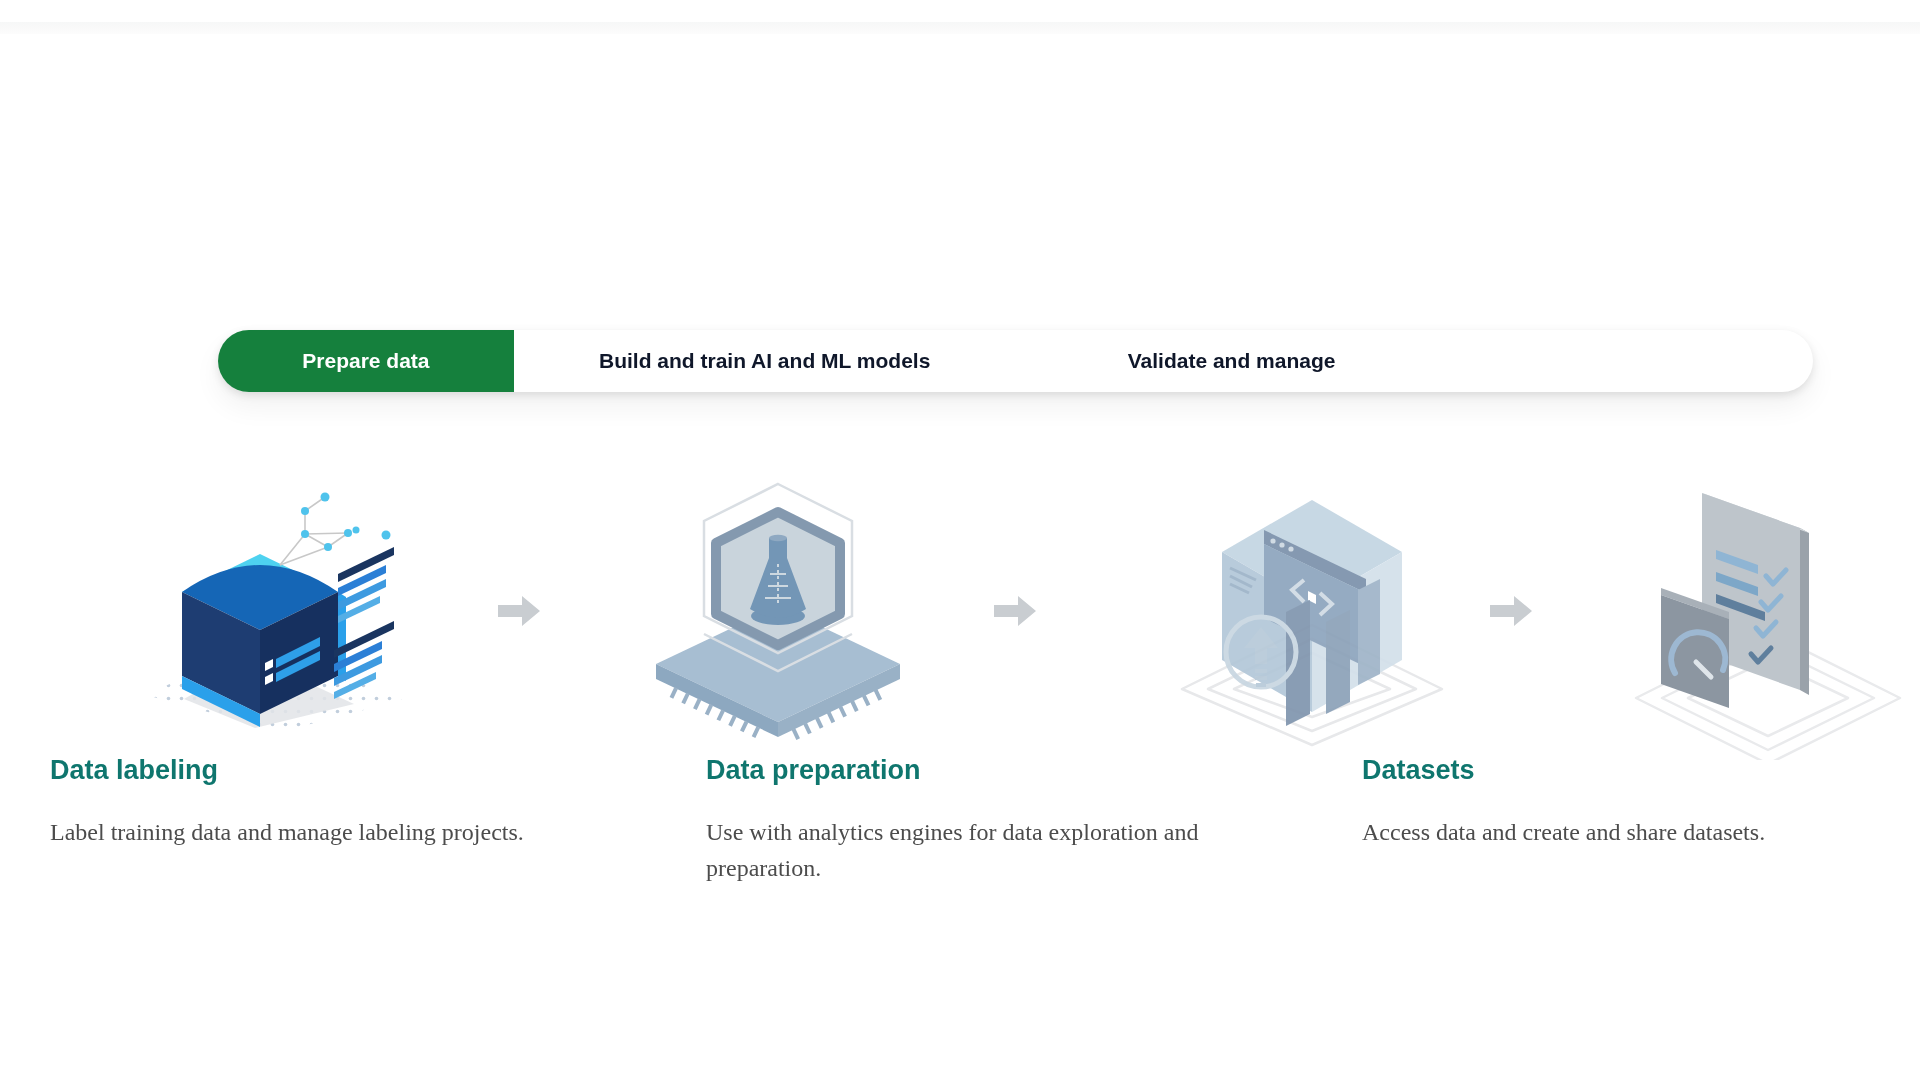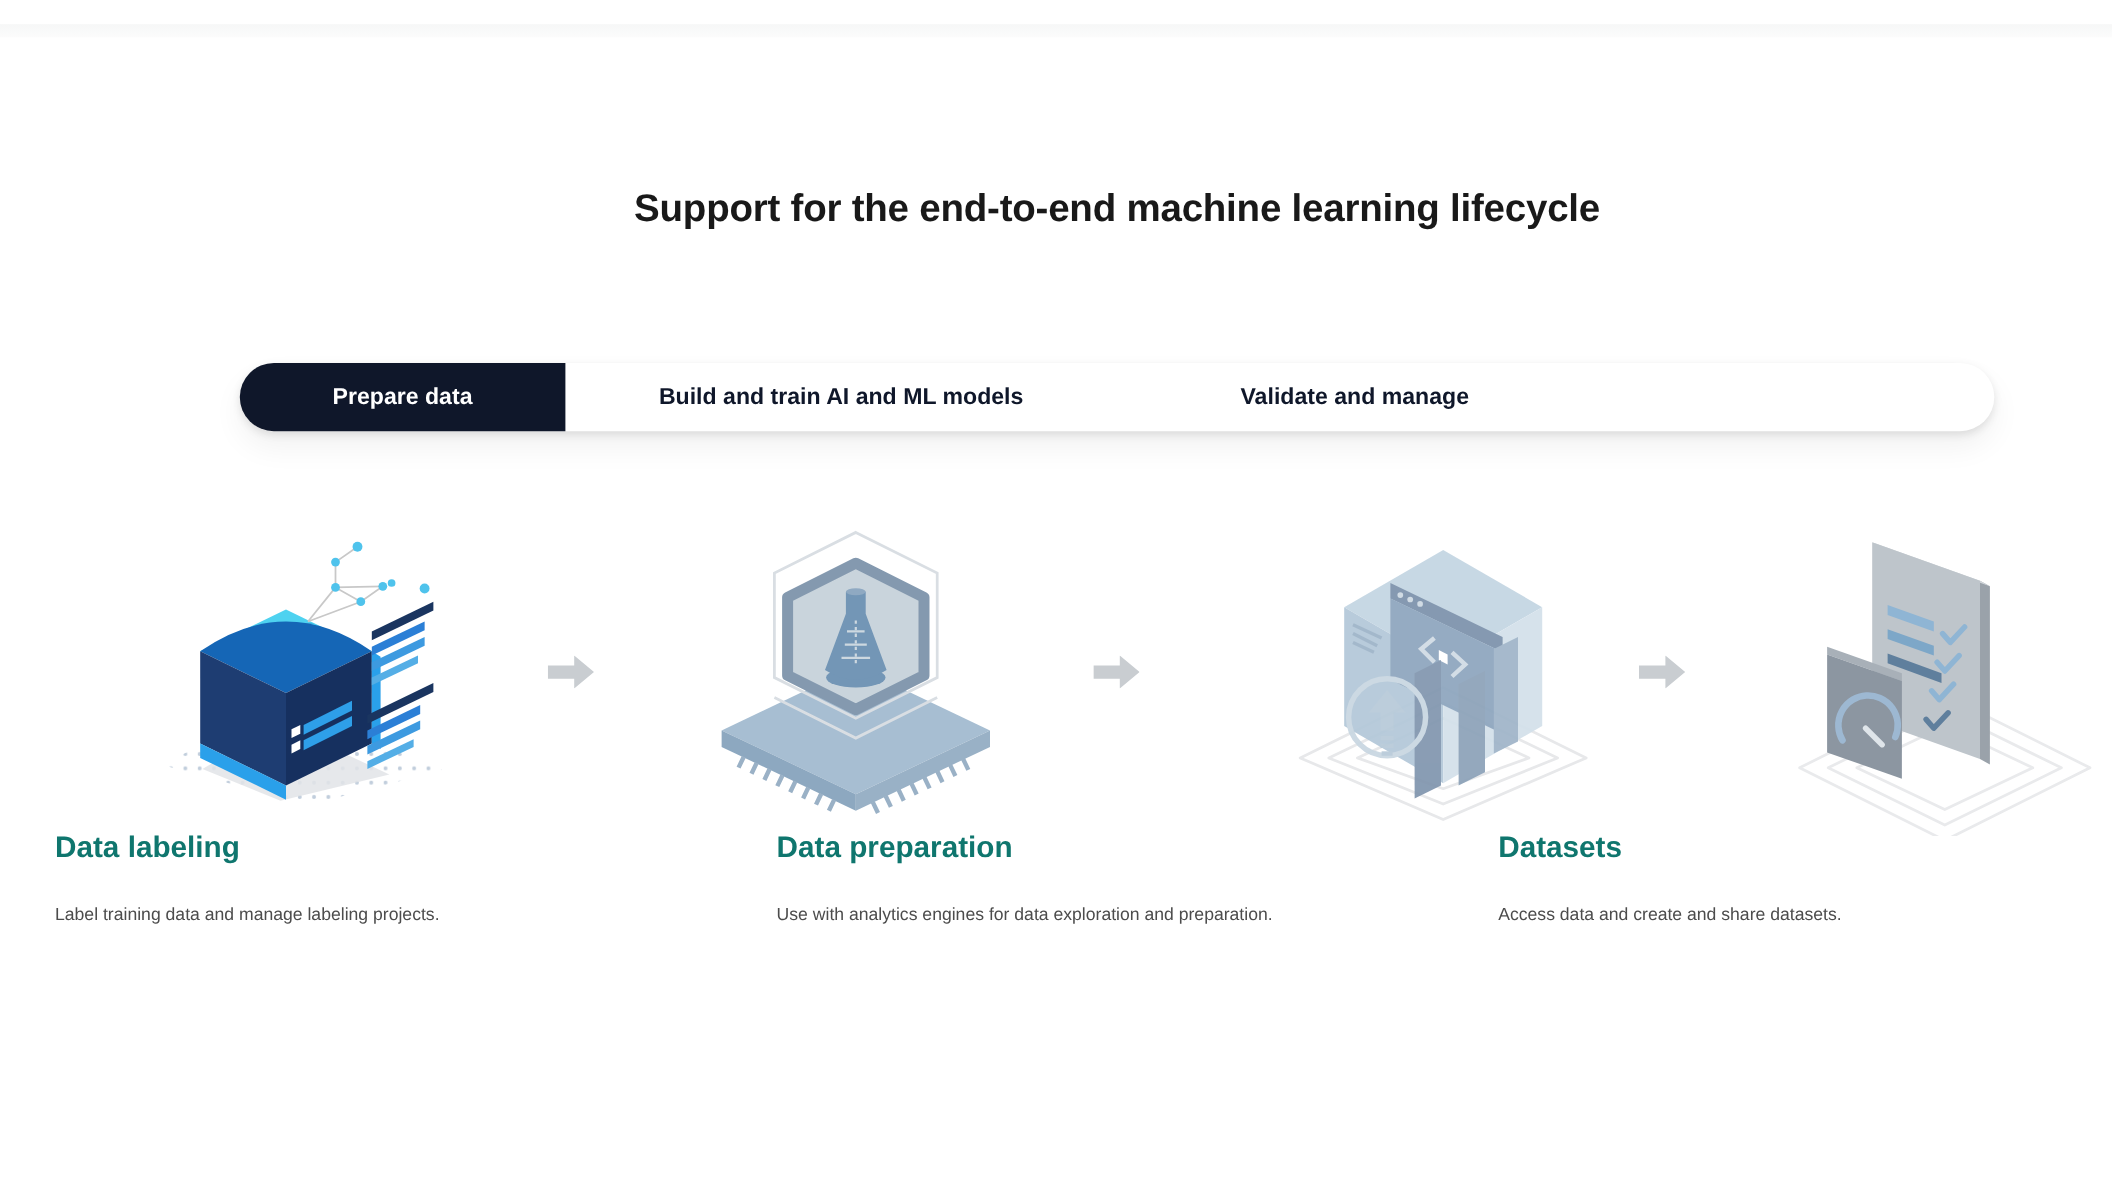--- a/index.html
+++ b/index.html
@@ -20,42 +20,41 @@
   }
   .tab{
     display:flex;align-items:center;justify-content:center;
     font-size:21px;font-weight:700;color:#0f172a;cursor:pointer;white-space:nowrap;
   }
   .tab.t1{width:18.55%;}
   .tab.t2{width:31.45%;}
   .tab.t3{width:27.1%;}
   .tab.t4{width:22.9%;}
   .tab.active{
-    background:#0f172a;color:#ffffff;border-radius:31px 0 0 31px;
+    background:#15803d;color:#ffffff;border-radius:31px 0 0 31px;
   }
   .pipeline-icon{position:absolute;}
   .arrow{position:absolute;top:596px;}
   .arrow.a1{left:498px;}
   .arrow.a2{left:994px;}
   .arrow.a3{left:1490px;}
   .feature{position:absolute;top:754px;width:600px;}
   .feature.f1{left:50px;}
   .feature.f2{left:706px;}
   .feature.f3{left:1362px;}
   .feature h3{margin:0 0 28px 0;font-size:27px;line-height:32px;font-weight:700;color:#0f766e;}
-  .feature p{margin:0;font-size:16px;line-height:36px;color:#4c4c4c;max-width:505px;font-weight:400;}
+  .feature p{margin:0;font-size:24px;line-height:36px;color:#4c4c4c;max-width:505px;font-weight:400;font-family:Liberation Serif, serif;}
 </style>
 </head>
 <body>
 
 <div class="page">
 
   <div class="top-band"></div>
 
-  <div class="page-title">Support for the end-to-end machine learning lifecycle</div>
 
   <div class="tabbar">
     <div class="tab t1 active">Prepare data</div>
     <div class="tab t2">Build and train AI and ML models</div>
     <div class="tab t3">Validate and manage</div>
   </div>
 
   <svg class="pipeline-icon" style="left:140px;top:462px;" width="290" height="270" viewBox="0 0 290 270">
     <defs>
       <pattern id="dg" width="13" height="13" patternUnits="userSpaceOnUse">

